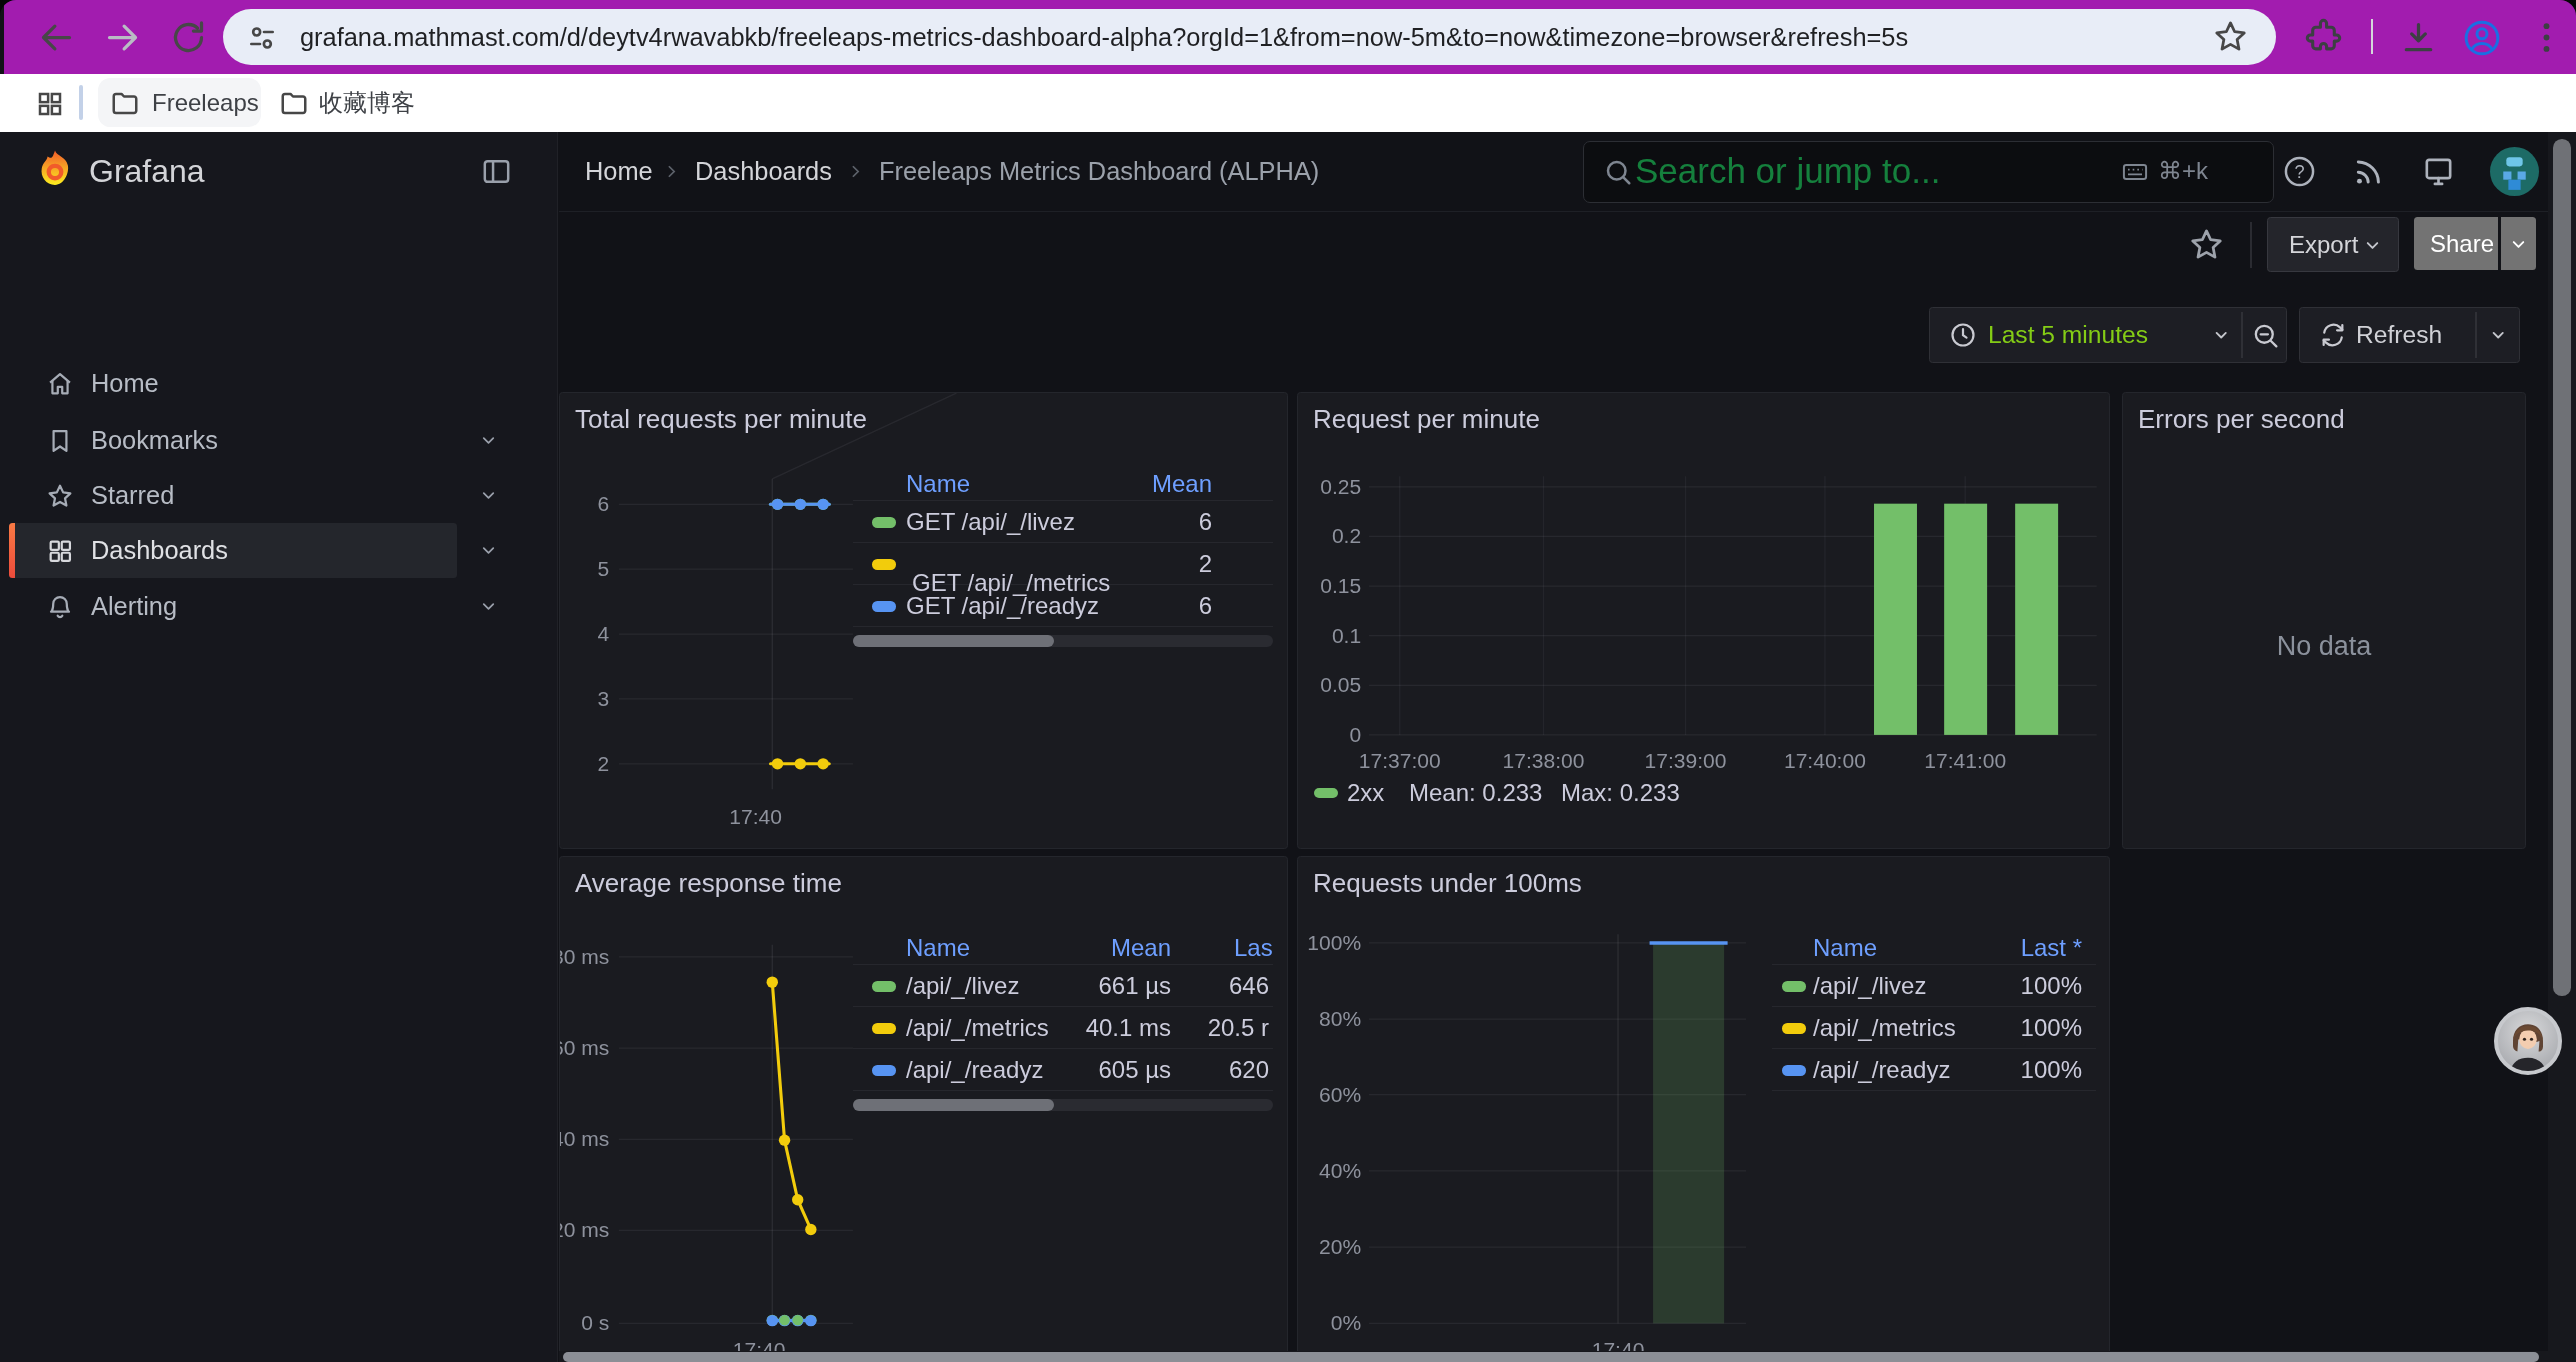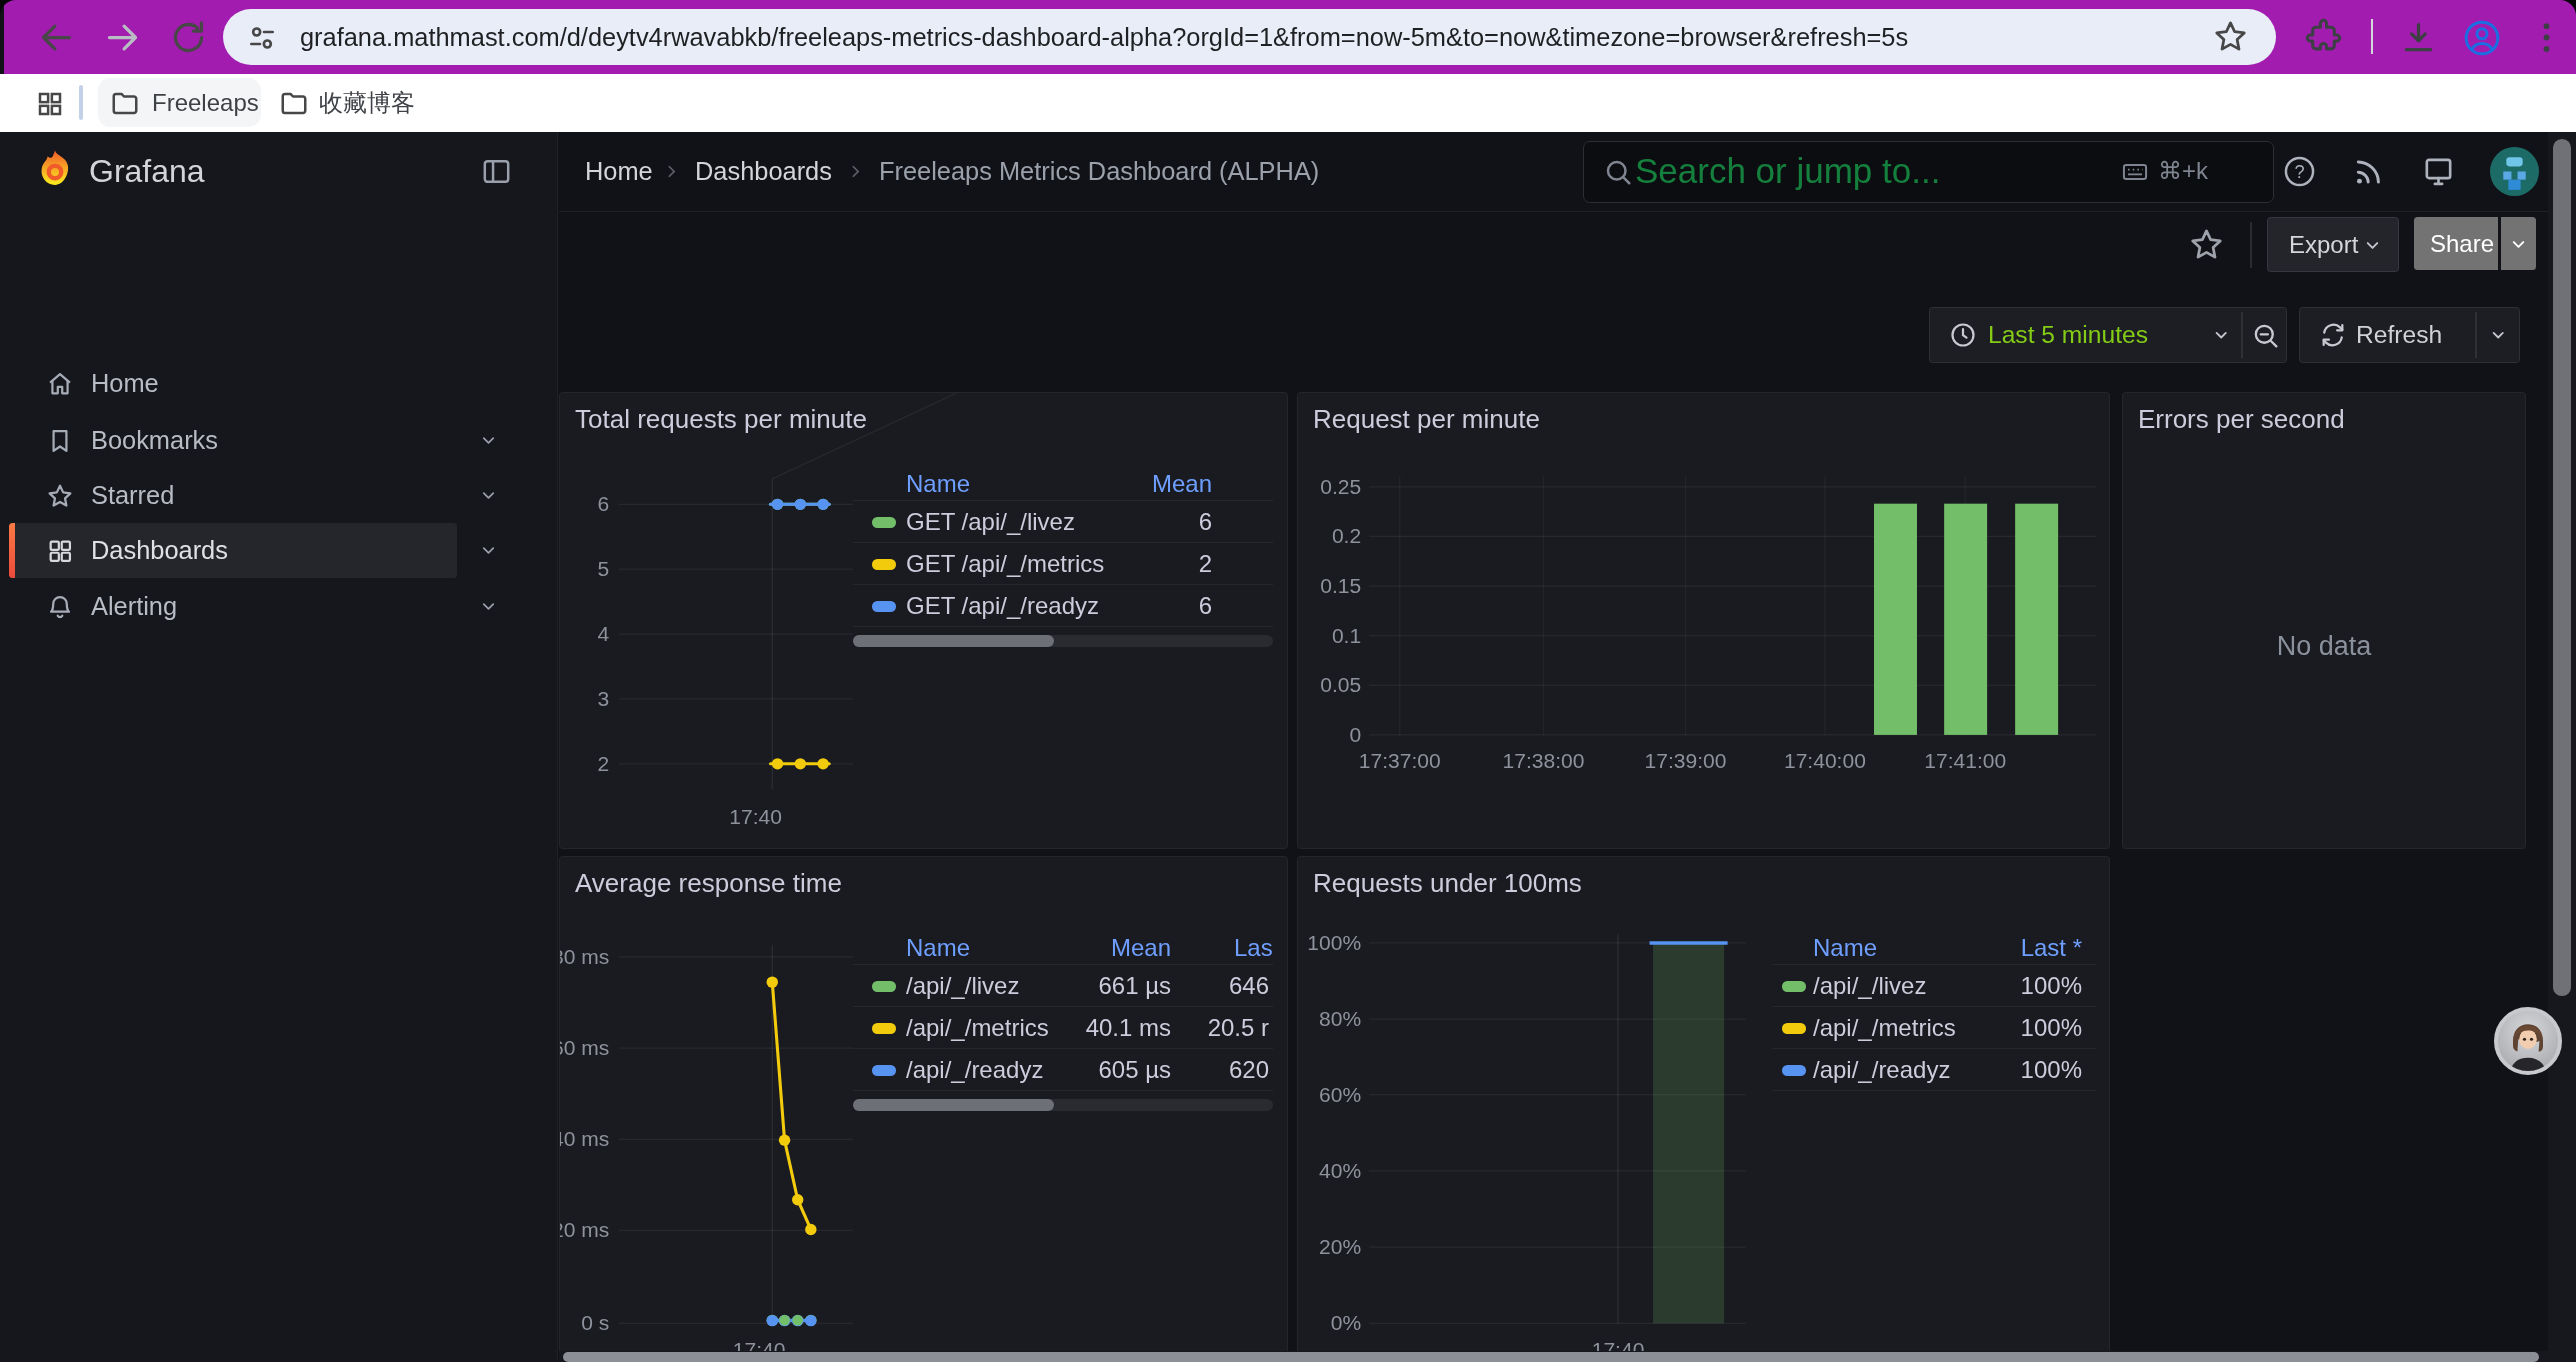--- a/index.html
+++ b/index.html
@@ -399,21 +399,21 @@
             <span class="lg-name" style="left: 53px; line-height: 33px;">Name</span>
             <span class="lg-val" style="left: 201px; line-height: 33px;">Mean</span>
           </div>
           <div class="lg-row">
             <span class="lg-pill" style="left: 19px; background: rgb(115, 191, 105);"></span>
             <span class="lg-name" style="left: 53px;">GET /api/_/livez</span>
             <span class="lg-val" style="left: 201px;">6</span>
           </div>
           <div class="lg-row">
             <span class="lg-pill" style="left: 19px; background: rgb(242, 204, 12);"></span>
-            <span class="lg-name" style="left: 53px;">GET /api/_/metrics</span>
+            <span class="lg-name" style="left: 59px; margin-top: 19px;">GET /api/_/metrics</span>
             <span class="lg-val" style="left: 201px;">2</span>
           </div>
           <div class="lg-row">
             <span class="lg-pill" style="left: 19px; background: rgb(87, 148, 242);"></span>
             <span class="lg-name" style="left: 53px;">GET /api/_/readyz</span>
             <span class="lg-val" style="left: 201px;">6</span>
           </div>
           <div class="scrollbar-track">
             <div class="scrollbar-thumb" style="width: 201px;"></div>
           </div>
@@ -442,20 +442,26 @@
           <line x1="442" y1="95" x2="442" y2="390" stroke="rgba(204,204,220,0.06)" stroke-width="1.5"></line>
           <text x="442" y="428" text-anchor="middle" class="tick">17:39:00</text>
           <line x1="601" y1="95" x2="601" y2="390" stroke="rgba(204,204,220,0.06)" stroke-width="1.5"></line>
           <text x="601" y="428" text-anchor="middle" class="tick">17:40:00</text>
           <line x1="761" y1="95" x2="761" y2="390" stroke="rgba(204,204,220,0.06)" stroke-width="1.5"></line>
           <text x="761" y="428" text-anchor="middle" class="tick">17:41:00</text>
           <rect x="657" y="126.24399999999997" width="49" height="263.75600000000003" fill="#73BF69"></rect>
           <rect x="737" y="126.24399999999997" width="49" height="263.75600000000003" fill="#73BF69"></rect>
           <rect x="818" y="126.24399999999997" width="49" height="263.75600000000003" fill="#73BF69"></rect>
         </svg>
+      <div class="abs" style="left:16px;top:384px;height:32px;width:772px">
+        <span class="abs" style="left:0;top:10.5px;width:24px;height:10.5px;border-radius:5.3px;background:#73BF69"></span>
+        <span class="abs nowrap" style="left:33px;line-height:32px;font-size:24px;color:#ccccdc">2xx</span>
+        <span class="abs nowrap" style="left:95px;line-height:32px;font-size:24px;color:#ccccdc">Mean: 0.233</span>
+        <span class="abs nowrap" style="left:247px;line-height:32px;font-size:24px;color:#ccccdc">Max: 0.233</span>
+      </div>
     </div>
 
     <div class="panel" style="left:2122px;top:260px;width:402px;height:455px">
       <span class="panel-title">Errors per second</span>
       <span class="abs" style="left:0;top:238px;width:402px;text-align:center;font-size:27px;color:#8b919c">No data</span>
     </div>
 
     <div class="panel" style="left:559px;top:724px;width:727px;height:526px">
       <span class="panel-title">Average response time</span>
       <svg id="svg-p4" class="abs" style="left:0;top:0" width="727" height="526" viewBox="0 0 829 600">

